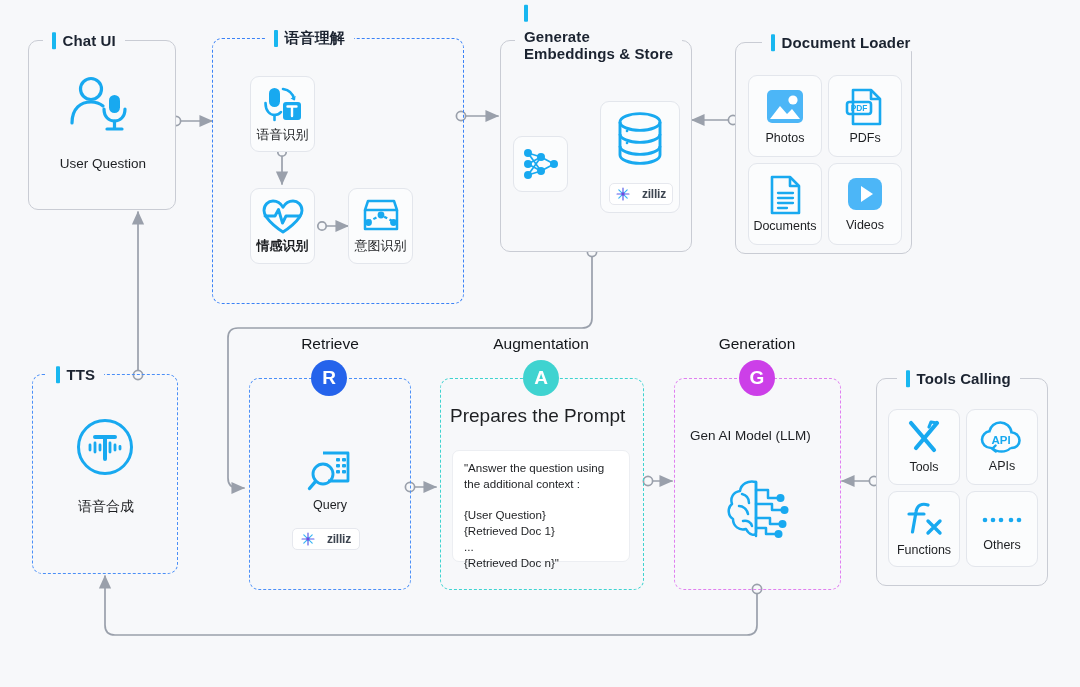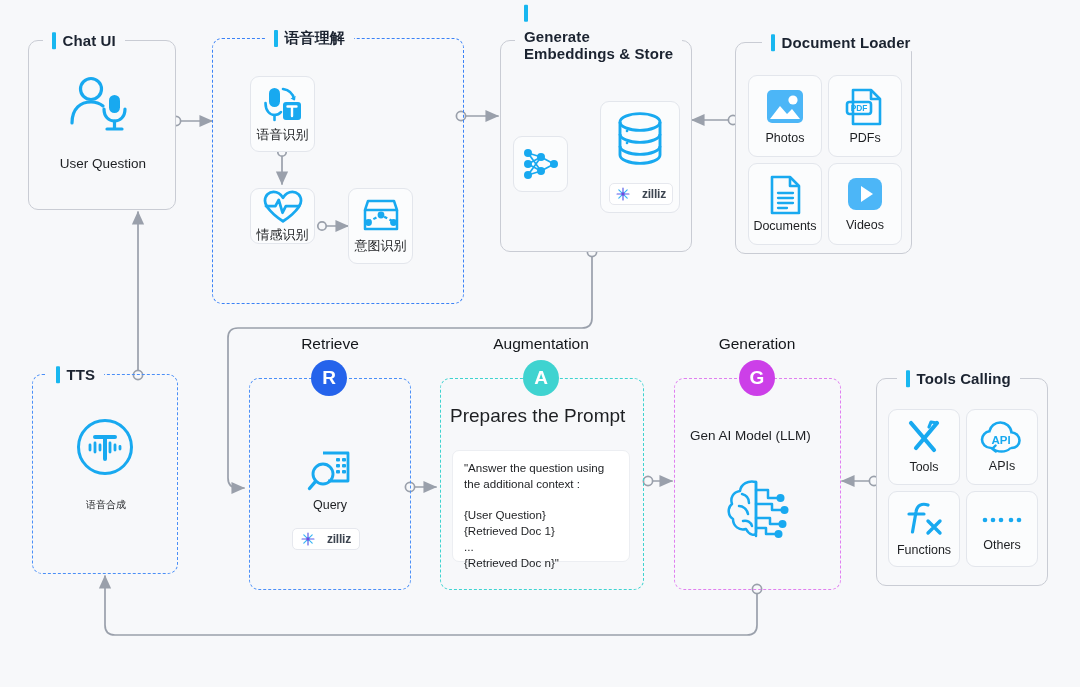--- a/index.html
+++ b/index.html
@@ -156,21 +156,21 @@
       <path d="M3.5 18 C3.5 26 8 30 12.5 30 C15 30 17.5 29 19 27" fill="none" stroke="#18a9f0" stroke-width="2.6" stroke-linecap="round"></path>
       <line x1="12.5" y1="30" x2="12.5" y2="35" stroke="#18a9f0" stroke-width="2.6" stroke-linecap="round"></line>
       <path d="M21 4 C27 5 31 9 32 14" fill="none" stroke="#18a9f0" stroke-width="2.6" stroke-linecap="round"></path>
       <path d="M28.5 13.5 L32.6 15.5 L33.8 11" fill="#18a9f0"></path>
       <rect x="21" y="17" width="18" height="18" rx="3" fill="#18a9f0"></rect>
       <path d="M25.5 21.5 L34.5 21.5 M30 21.5 L30 31" stroke="#fff" stroke-width="2.4" stroke-linecap="round"></path>
     </svg>
     <div class="cap cn">语音识别</div>
   </div>
 
-  <div class="tile" style="left:250px;top:188px;width:65px;height:56px;">
+  <div class="tile" style="left:250px;top:188px;width:65px;height:76px;font-weight:bold;">
     <svg class="svgicon" width="44" height="38" viewBox="0 0 44 38">
       <path d="M22 34 C22 34 3 22 3 12.5 C3 6.8 7.3 3 12 3 C16 3 19.8 5.5 22 9.2 C24.2 5.5 28 3 32 3 C36.7 3 41 6.8 41 12.5 C41 22 22 34 22 34 Z" fill="none" stroke="#18a9f0" stroke-width="2.9" stroke-linejoin="round"></path>
       <path d="M4 18 L14 18 L17.5 11.5 L21.5 25 L25 18 L39 18" fill="none" stroke="#18a9f0" stroke-width="2.9" stroke-linecap="round" stroke-linejoin="round"></path>
     </svg>
     <div class="cap cn">情感识别</div>
   </div>
 
   <div class="tile" style="left:348px;top:188px;width:65px;height:76px;">
     <svg class="svgicon" width="42" height="38" viewBox="0 0 42 38">
       <path d="M5 12 L8 3 L34 3 L37 12 Z" fill="none" stroke="#18a9f0" stroke-width="2.5" stroke-linejoin="round"></path>
@@ -299,21 +299,21 @@
         <g stroke="#18a9f0" stroke-width="2.8" stroke-linecap="round">
           <line x1="15" y1="28" x2="15" y2="33"></line>
           <line x1="20" y1="26" x2="20" y2="35"></line>
           <line x1="25" y1="28" x2="25" y2="33"></line>
           <line x1="35" y1="26" x2="35" y2="35"></line>
           <line x1="40" y1="28" x2="40" y2="33"></line>
           <line x1="45" y1="29.5" x2="45" y2="32"></line>
         </g>
       </svg>
     </div>
-    <div class="flabel" style="left:0;width:146px;top:123px;font-size:10px;">语音合成</div>
+    <div class="flabel" style="left:0;width:146px;top:123px;font-size:14px;">语音合成</div>
   </div>
 
   <div class="stage-title" style="left:250px;width:160px;top:335px;">Retrieve</div>
   <div class="group dashed-blue2" style="left:249px;top:378px;width:162px;height:212px;"></div>
   <div class="badge" style="left:311px;top:360px;background:#2563eb;">
     <span>R</span>
   </div>
   <div class="tile plain" style="left:292px;top:444px;width:76px;height:74px;">
     <svg class="svgicon" width="48" height="46" viewBox="0 0 48 46">
       <path d="M17 4 L42 4 L42 32 L22 32" fill="none" stroke="#18a9f0" stroke-width="2.8" stroke-linejoin="round"></path>

